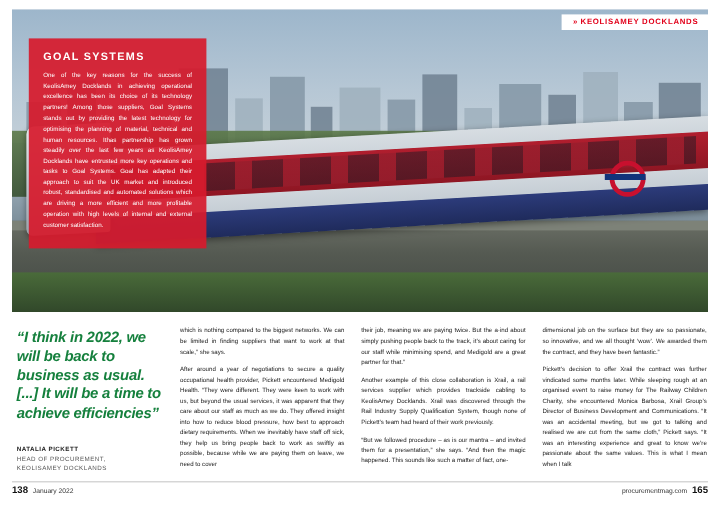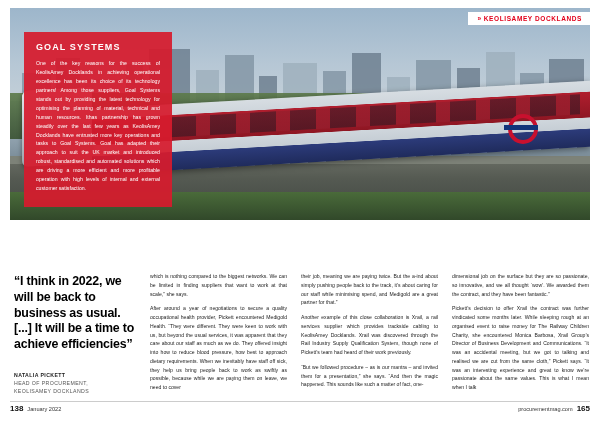--- a/index.html
+++ b/index.html
@@ -22,21 +22,21 @@
     height: 424px;
     background: #ffffff;
   }
 
   
   .hero {
     position: absolute;
     left: 10px;
     top: 8px;
     width: 580px;
-    height: 212px;
+    height: 252px;
     overflow: hidden;
     background: linear-gradient(to bottom, #8fa8bf 0%, #a9bccc 38%, #9fb0bd 55%, #7d8f9b 70%, #5d6b6b 100%);
   }
   
   .sky {
     position: absolute;
     left: 0; top: 0; width: 100%; height: 44%;
     background: linear-gradient(to bottom, #9db6cb 0%, #b6c7d5 60%, #c3cfd8 100%);
   }
   .skyline {
@@ -185,26 +185,27 @@
   }
 
   
   .quote-col {
     position: absolute;
     left: 14px;
     top: 274px;
     width: 125px;
   }
   .quote-text {
-    color: #000000;
+    color: #15803d;
     font-size: 12.4px;
     line-height: 1.27;
     font-weight: bold;
     margin: 0;
     letter-spacing: -0.2px;
+    font-style: italic;
   }
   .quote-attrib {
     margin-top: 18px;
     font-size: 5.2px;
     line-height: 1.6;
     color: #1a1a1a;
     letter-spacing: .4px;
   }
   .quote-attrib .name {
     font-weight: bold;

